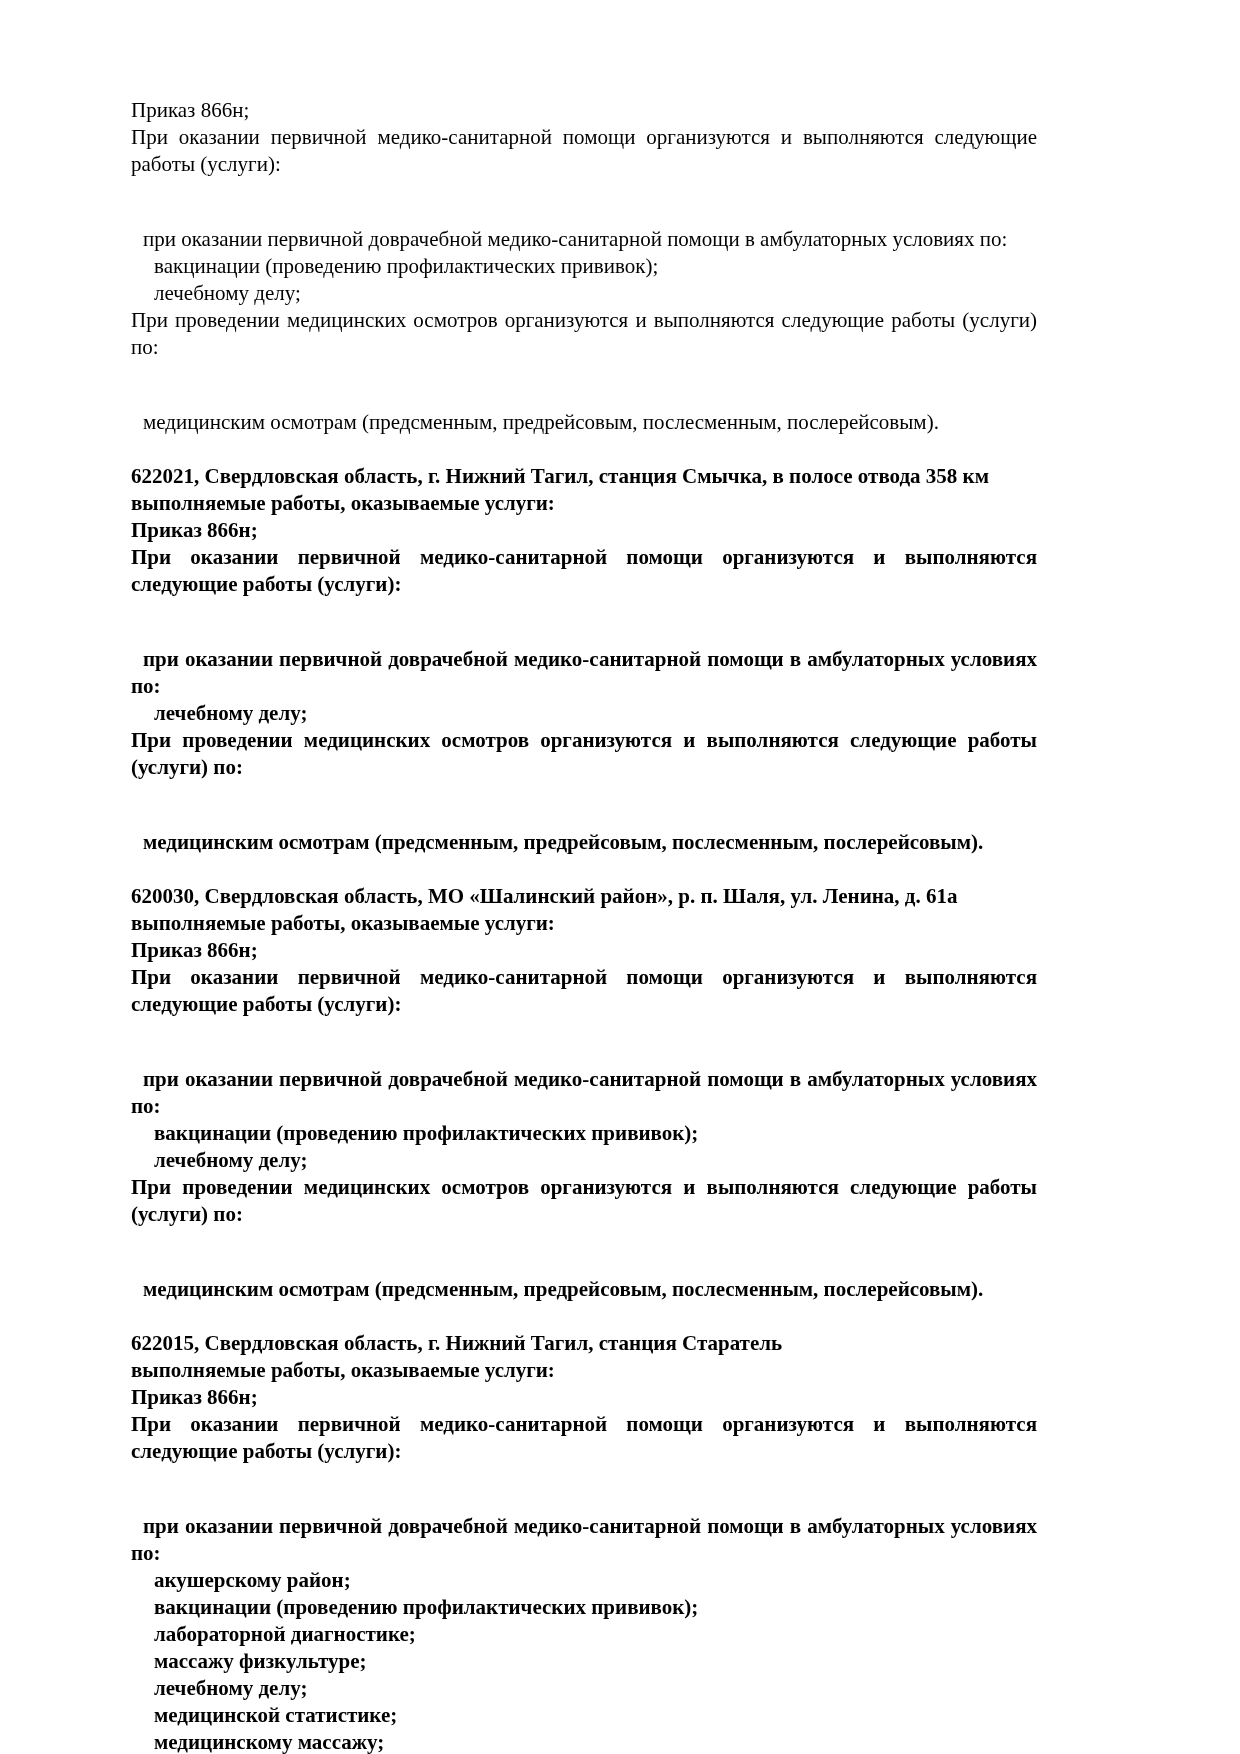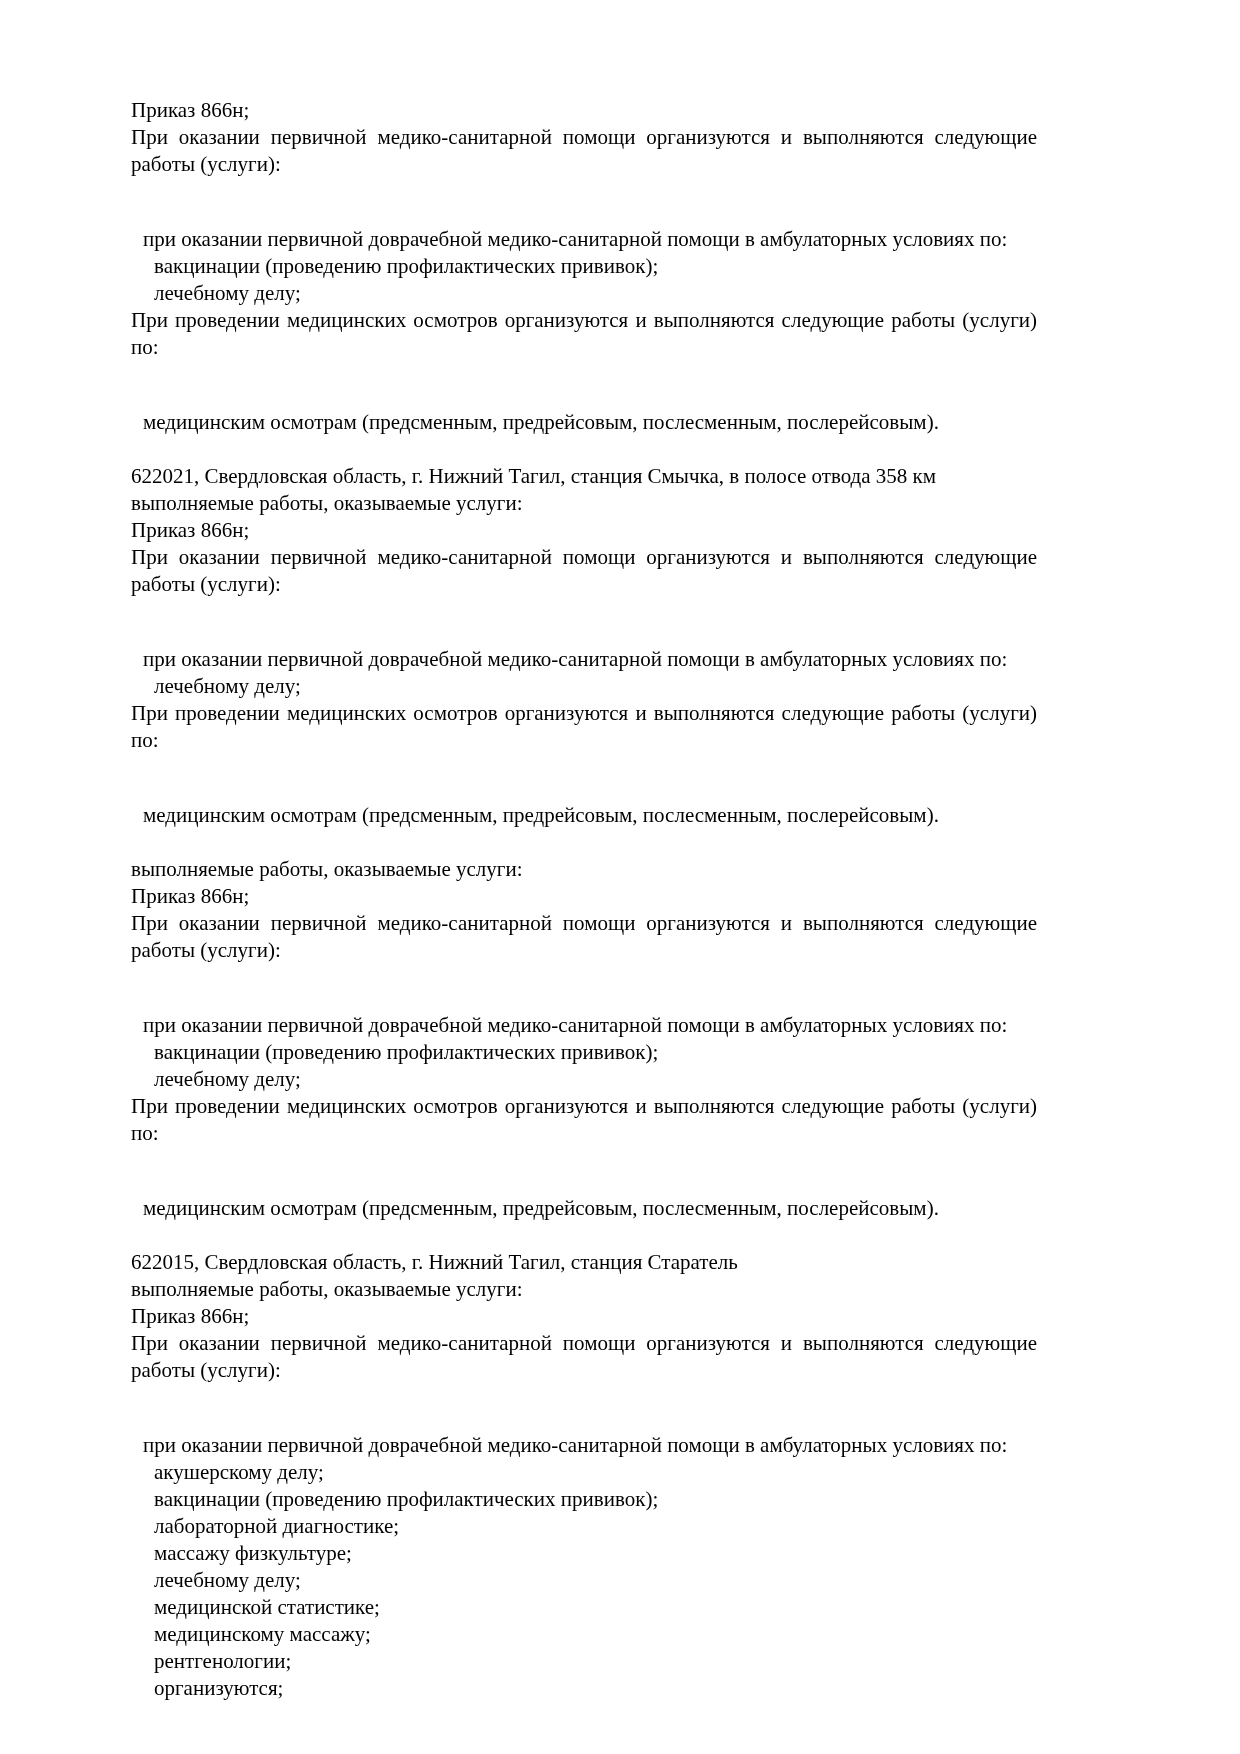--- a/index.html
+++ b/index.html
@@ -14,21 +14,21 @@
     background: #ffffff;
     box-sizing: border-box;
     padding: 97px 203px 60px 131px;
     font-family: "Liberation Serif", "DejaVu Serif", serif;
     font-size: 21px;
     line-height: 27px;
     color: #000000;
     overflow: hidden;
   }
   .block { margin: 0; }
-  .block + .block { margin-top: 27px; }
+  .block + .block { margin-top: 27px; font-weight: bold; }
   .page p {
     margin: 0;
     padding: 0;
     text-align: justify;
     text-indent: 0;
   }
   .page p.ind1 { text-indent: 12px; margin-top: 48px; }
   .page p.ind2 { text-indent: 23px; }
 </style>
 </head>
@@ -51,37 +51,38 @@
     <p class="ind0">выполняемые работы, оказываемые услуги:</p>
     <p class="ind0">Приказ 866н;</p>
     <p class="ind0">При оказании первичной медико-санитарной помощи организуются и выполняются следующие работы (услуги):</p>
     <p class="ind1">при оказании первичной доврачебной медико-санитарной помощи в амбулаторных условиях по:</p>
     <p class="ind2">лечебному делу;</p>
     <p class="ind0">При проведении медицинских осмотров организуются и выполняются следующие работы (услуги) по:</p>
     <p class="ind1">медицинским осмотрам (предсменным, предрейсовым, послесменным, послерейсовым).</p>
   </div>
 
   <div class="block">
+    <p class="ind0">620030, Свердловская область, МО «Шалинский район», р. п. Шаля, ул. Ленина, д. 61а</p>
     <p class="ind0">выполняемые работы, оказываемые услуги:</p>
     <p class="ind0">Приказ 866н;</p>
     <p class="ind0">При оказании первичной медико-санитарной помощи организуются и выполняются следующие работы (услуги):</p>
     <p class="ind1">при оказании первичной доврачебной медико-санитарной помощи в амбулаторных условиях по:</p>
     <p class="ind2">вакцинации (проведению профилактических прививок);</p>
     <p class="ind2">лечебному делу;</p>
     <p class="ind0">При проведении медицинских осмотров организуются и выполняются следующие работы (услуги) по:</p>
     <p class="ind1">медицинским осмотрам (предсменным, предрейсовым, послесменным, послерейсовым).</p>
   </div>
 
   <div class="block">
     <p class="ind0">622015, Свердловская область, г. Нижний Тагил, станция Старатель</p>
     <p class="ind0">выполняемые работы, оказываемые услуги:</p>
     <p class="ind0">Приказ 866н;</p>
     <p class="ind0">При оказании первичной медико-санитарной помощи организуются и выполняются следующие работы (услуги):</p>
     <p class="ind1">при оказании первичной доврачебной медико-санитарной помощи в амбулаторных условиях по:</p>
-    <p class="ind2">акушерскому делу;</p>
+    <p class="ind2">акушерскому район;</p>
     <p class="ind2">вакцинации (проведению профилактических прививок);</p>
     <p class="ind2">лабораторной диагностике;</p>
     <p class="ind2">массажу физкультуре;</p>
     <p class="ind2">лечебному делу;</p>
     <p class="ind2">медицинской статистике;</p>
     <p class="ind2">медицинскому массажу;</p>
     <p class="ind2">рентгенологии;</p>
     <p class="ind2">организуются;</p>
   </div>
 

